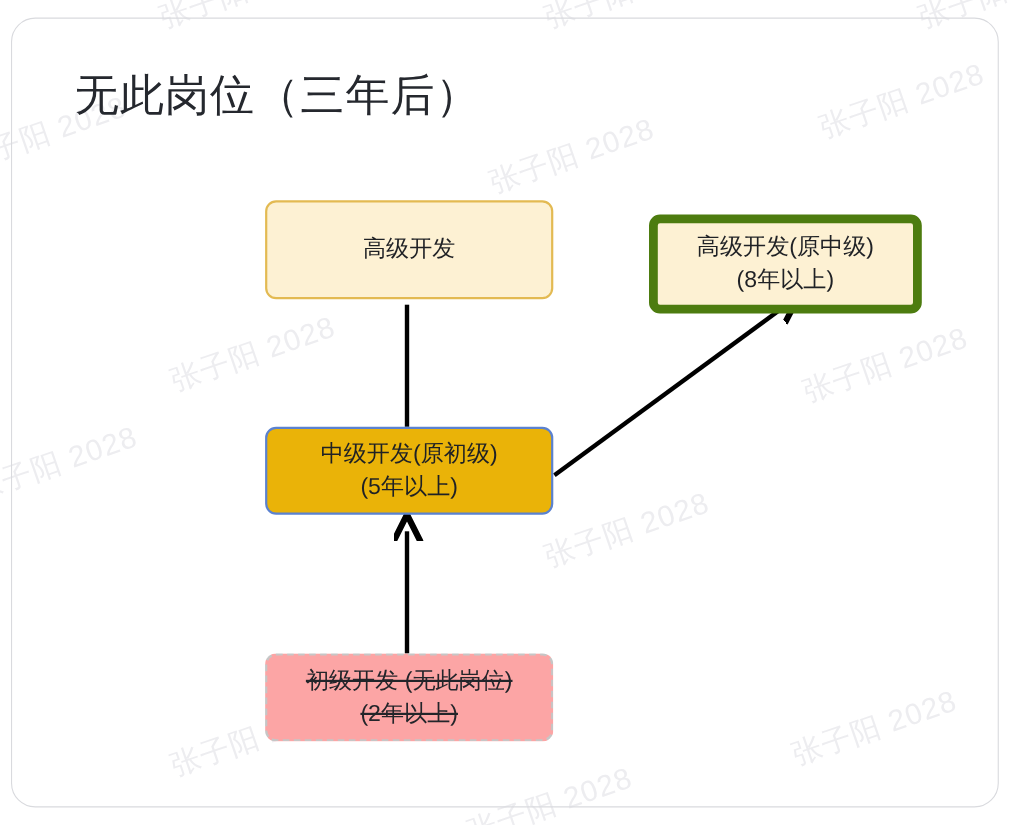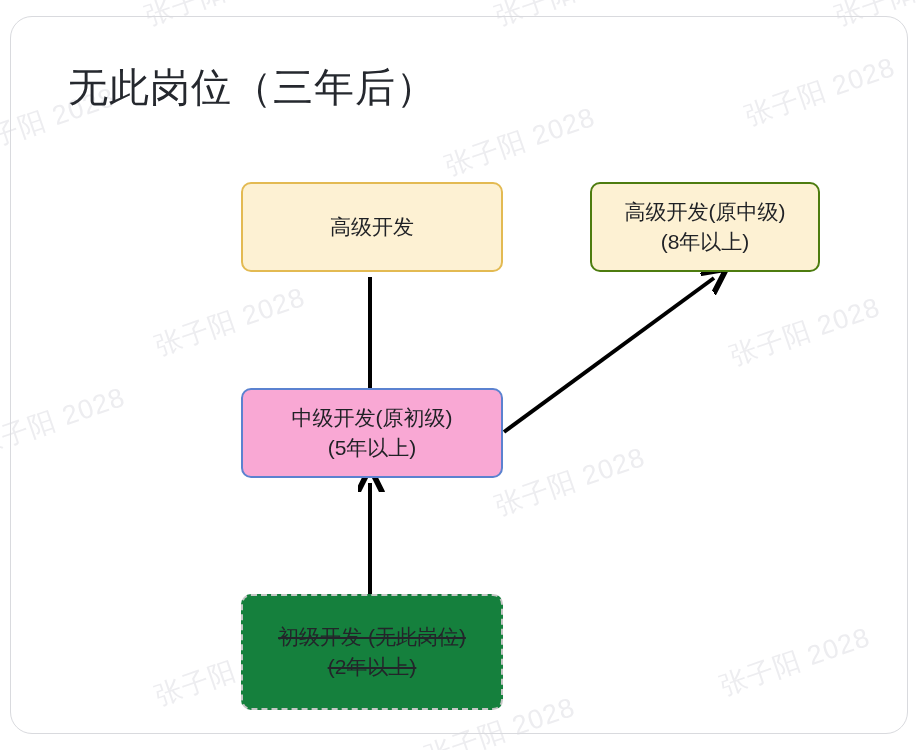--- a/index.html
+++ b/index.html
@@ -81,34 +81,34 @@
   }
   .node .line { display: block; }
 
   .node-senior-11 {
     left: 241px; top: 182px; width: 262px; height: 90px;
     background: #fdf1d3;
     border: 2px solid #e3ba52;
     border-radius: 10px;
   }
   .node-senior-8 {
-    left: 590px; top: 182px; width: 230px; height: 90px;
+    left: 590px; top: 195px; width: 248px; height: 90px;
     background: #fdf1d3;
-    border: 2px solid #4d7c0f;
+    border: 8px solid #4d7c0f;
     border-radius: 10px;
   }
   .node-mid {
-    left: 241px; top: 388px; width: 262px; height: 90px;
-    background: #f9a8d4;
+    left: 241px; top: 388px; width: 262px; height: 80px;
+    background: #eab308;
     border: 2px solid #5b82d0;
     border-radius: 10px;
   }
   .node-junior {
-    left: 241px; top: 594px; width: 262px; height: 116px;
-    background: #15803d;
+    left: 241px; top: 594px; width: 262px; height: 80px;
+    background: #fca5a5;
     border: 2px dashed #c6c6c6;
     border-radius: 10px;
     color: #23252a;
   }
   .node-junior .line { text-decoration: line-through; text-decoration-thickness: 1.6px; }
 
   
   #connectors {
     position: absolute;
     left: 0; top: 0;

